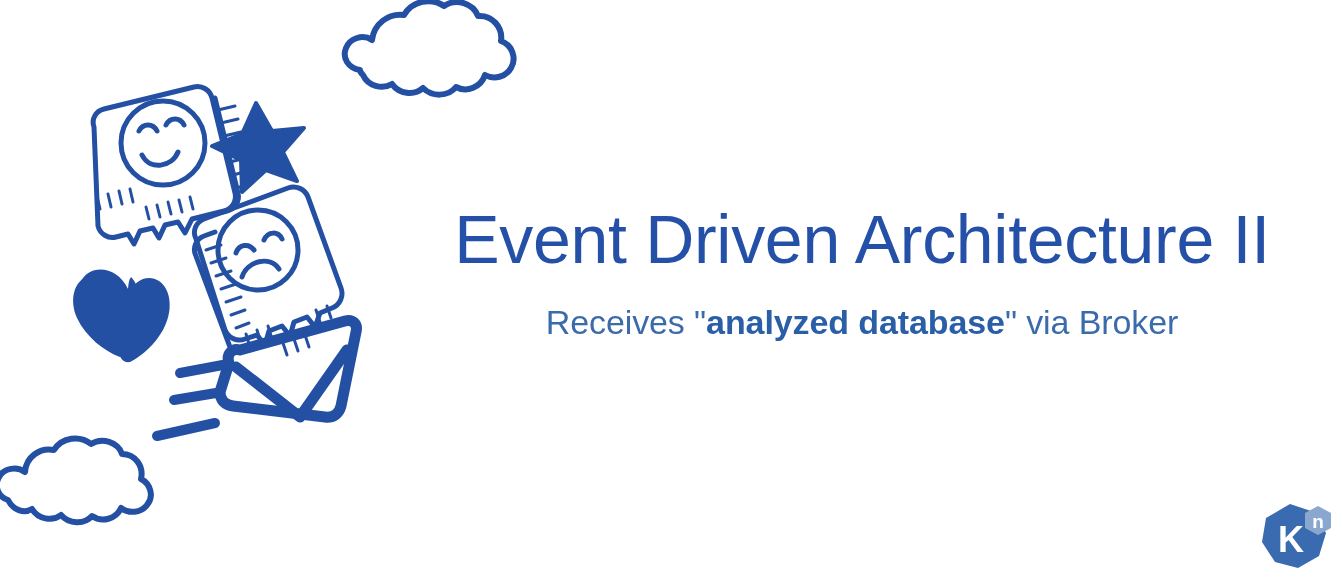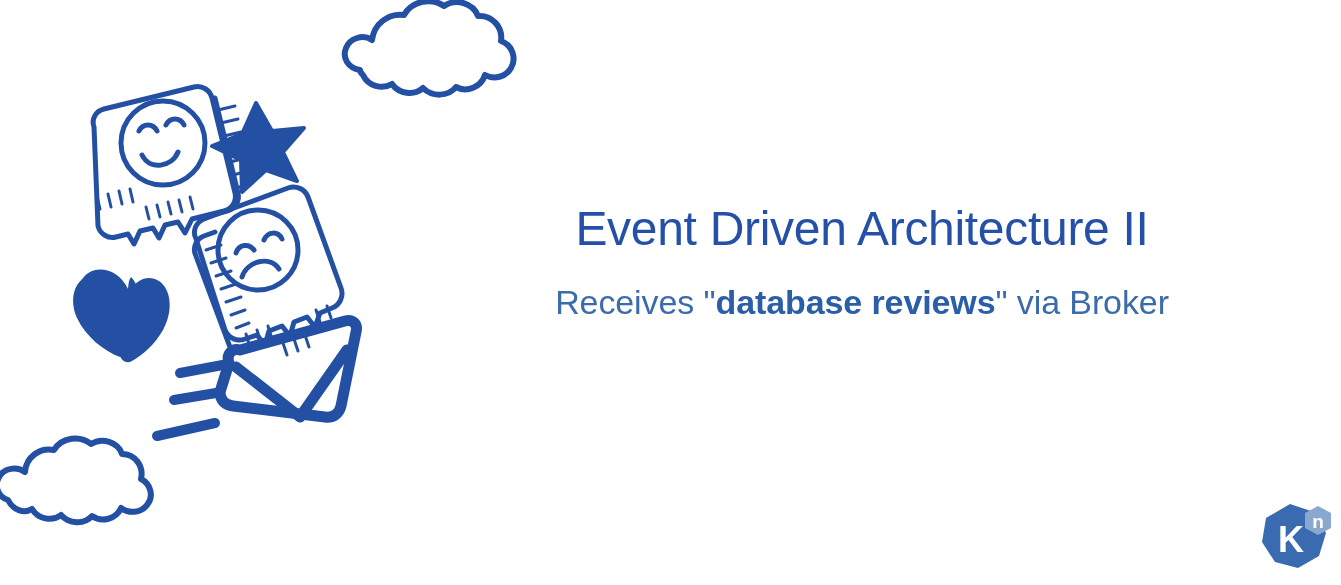--- a/index.html
+++ b/index.html
@@ -37,21 +37,21 @@
   #text-block {
     position: absolute;
     left: 392px;
     top: 205px;
     width: 940px;
     text-align: center;
   }
 
   #page-title {
     font-family: "Liberation Sans", sans-serif;
-    font-size: 48px;
+    font-size: 68px;
     line-height: 1.02;
     font-weight: 400;
     color: #2550a8;
     letter-spacing: -0.3px;
     white-space: nowrap;
     margin: 0;
   }
 
   #subtitle {
     margin-top: 22px;
@@ -248,21 +248,21 @@
           <path d="M157 436 l58 -13"></path>
         </g>
       </g>
     </svg>
   </div>
 
   <div id="text-block">
     <h1 id="page-title">Event Driven Architecture II</h1>
 
     <div id="subtitle">
-      <span class="line"><span>Receives "</span><b>database reviews</b><span>" via Broker</span></span>
+      <span class="line"><span>Receives "</span><b>analyzed database</b><span>" via Broker</span></span>
     </div>
   </div>
 
   <div id="logo">
     <svg width="84" height="76" viewBox="0 0 84 76" xmlns="http://www.w3.org/2000/svg">
 
       <polygon points="38,4 62,12 74,33 67,56 46,68 23,62 10,42 14,18" fill="#3a6bb0"></polygon>
 
       <polygon points="66,6 79,13 79,28 66,35 53,28 53,13" fill="#8aa8cf"></polygon>
       <text x="39" y="52" text-anchor="middle" font-family="Liberation Sans, sans-serif" font-size="36" font-weight="700" fill="#ffffff">K</text>

